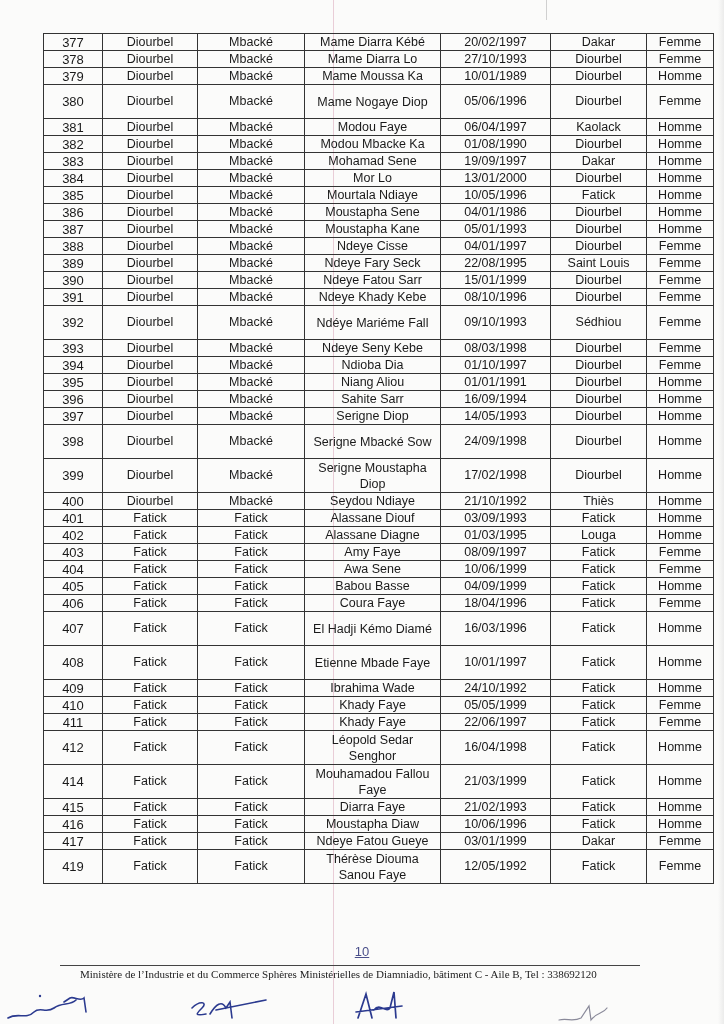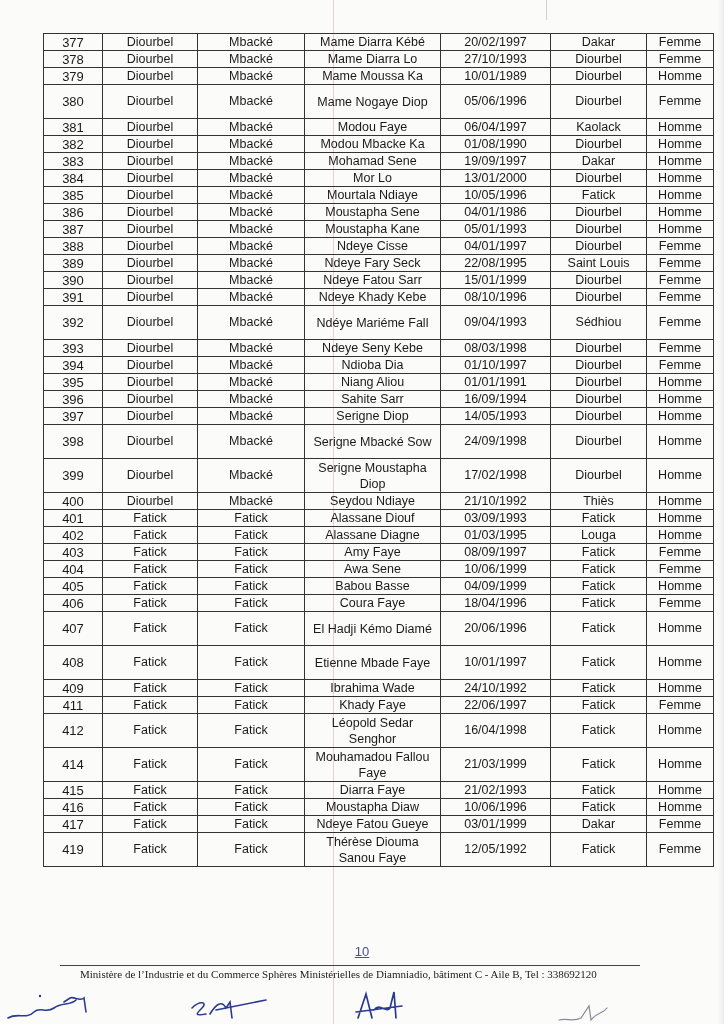--- a/index.html
+++ b/index.html
@@ -220,21 +220,21 @@
         <td class="name">Ndeye Khady  Kebe</td>
         <td>08/10/1996</td>
         <td>Diourbel</td>
         <td>Femme</td>
       </tr>
       <tr class="double">
         <td class="num">392</td>
         <td>Diourbel</td>
         <td>Mbacké</td>
         <td class="name">Ndéye Mariéme Fall</td>
-        <td>09/04/1993</td>
+        <td>09/10/1993</td>
         <td>Sédhiou</td>
         <td>Femme</td>
       </tr>
       <tr>
         <td class="num">393</td>
         <td>Diourbel</td>
         <td>Mbacké</td>
         <td class="name">Ndeye Seny Kebe</td>
         <td>08/03/1998</td>
         <td>Diourbel</td>
@@ -355,41 +355,50 @@
         <td class="name">Coura Faye</td>
         <td>18/04/1996</td>
         <td>Fatick</td>
         <td>Femme</td>
       </tr>
       <tr class="double">
         <td class="num">407</td>
         <td>Fatick</td>
         <td>Fatick</td>
         <td class="name">El Hadji Kémo Diamé</td>
-        <td>20/06/1996</td>
+        <td>16/03/1996</td>
         <td>Fatick</td>
         <td>Homme</td>
       </tr>
       <tr class="double">
         <td class="num">408</td>
         <td>Fatick</td>
         <td>Fatick</td>
         <td class="name">Etienne Mbade Faye</td>
         <td>10/01/1997</td>
         <td>Fatick</td>
         <td>Homme</td>
       </tr>
       <tr>
         <td class="num">409</td>
         <td>Fatick</td>
         <td>Fatick</td>
         <td class="name">Ibrahima Wade</td>
         <td>24/10/1992</td>
         <td>Fatick</td>
         <td>Homme</td>
+      </tr>
+      <tr>
+        <td class="num">410</td>
+        <td>Fatick</td>
+        <td>Fatick</td>
+        <td class="name">Khady Faye</td>
+        <td>05/05/1999</td>
+        <td>Fatick</td>
+        <td>Femme</td>
       </tr>
       <tr>
         <td class="num">411</td>
         <td>Fatick</td>
         <td>Fatick</td>
         <td class="name">Khady Faye</td>
         <td>22/06/1997</td>
         <td>Fatick</td>
         <td>Femme</td>
       </tr>

